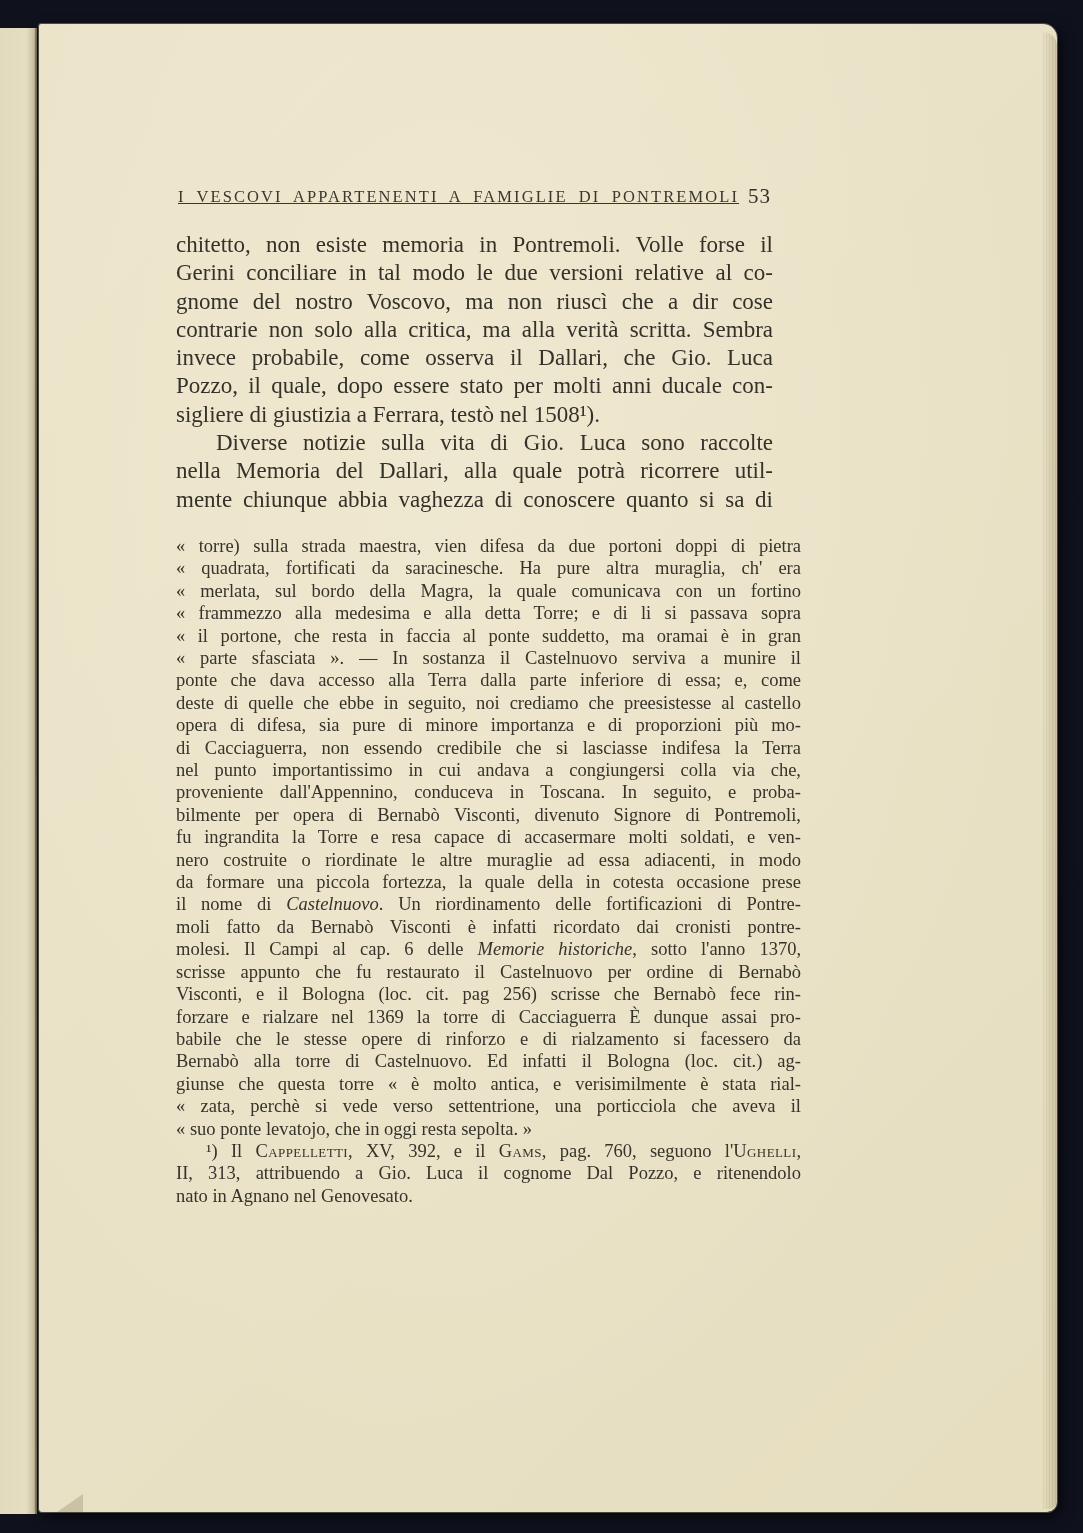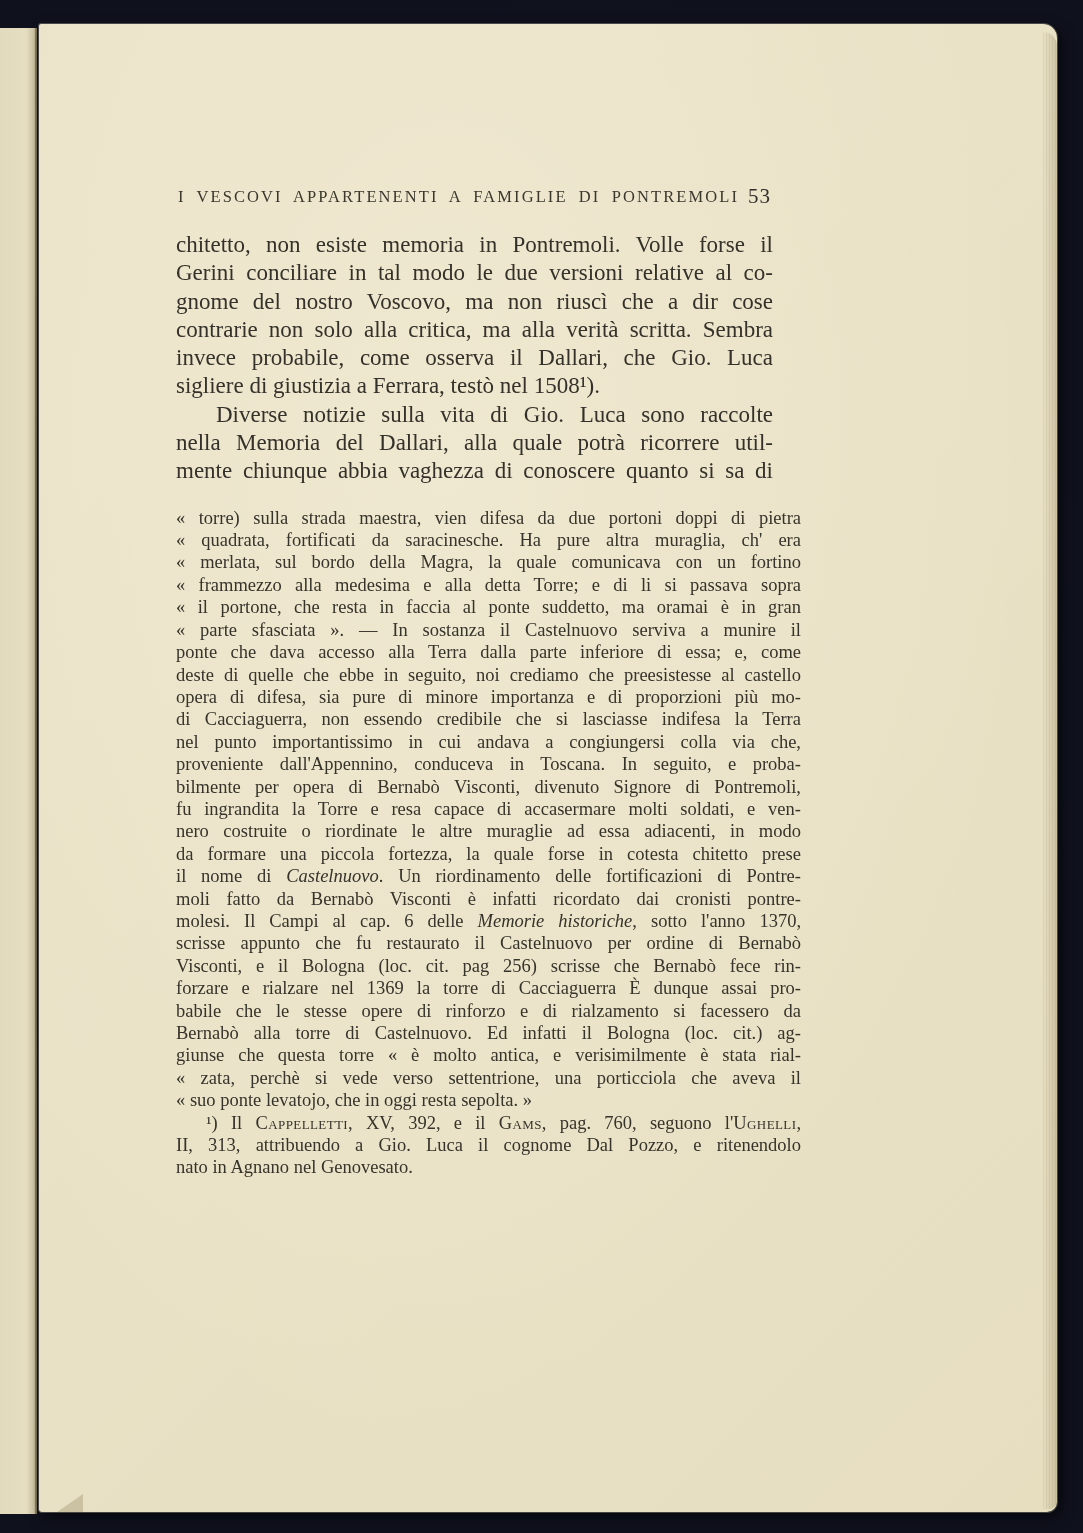--- a/index.html
+++ b/index.html
@@ -50,20 +50,21 @@
   }
   .content { position: absolute; left: 137px; top: 0; width: 625px; }
 
   .running-header {
     position: relative; margin-top: 163px; height: 22px; width: 597px;
   }
   .running-header .title {
     text-align: center; font-size: 16.5px; letter-spacing: 2.1px;
     word-spacing: 5px; color: #3a372d; transform: translateX(-16px);
     white-space: nowrap;
+    text-decoration: underline;
   }
   .running-header .pagenum {
     position: absolute; right: 2px; top: -3px;
     font-size: 21px; color: #33302a; letter-spacing: 1px;
   }
 
   .tline {
     text-align: justify; text-align-last: justify;
     color: #34312a; white-space: normal;
   }
@@ -99,20 +100,21 @@
         <div class="title">I VESCOVI APPARTENENTI A FAMIGLIE DI PONTREMOLI</div>
         <div class="pagenum">53</div>
       </div>
 
       <div class="main-block para-1">
           <div class="tline">chitetto, non esiste memoria in Pontremoli. Volle forse il</div>
           <div class="tline">Gerini conciliare in tal modo le due versioni relative al co-</div>
           <div class="tline">gnome del nostro Voscovo, ma non riuscì che a dir cose</div>
           <div class="tline">contrarie non solo alla critica, ma alla verità scritta. Sembra</div>
           <div class="tline">invece probabile, come osserva il Dallari, che Gio. Luca</div>
+          <div class="tline">Pozzo, il quale, dopo essere stato per molti anni ducale con-</div>
           <div class="tline no-just">sigliere di giustizia a Ferrara, testò nel 1508¹).</div>
         </div>
 
       <div class="main-block para-2" style="margin-top:0;">
           <div class="tline">Diverse notizie sulla vita di Gio. Luca sono raccolte</div>
           <div class="tline">nella Memoria del Dallari, alla quale potrà ricorrere util-</div>
           <div class="tline">mente chiunque abbia vaghezza di conoscere quanto si sa di</div>
         </div>
 
       <div class="footnote-block fn-continuation">
@@ -124,21 +126,21 @@
           <div class="tline">« parte sfasciata ». — In sostanza il Castelnuovo serviva a munire il</div>
           <div class="tline">ponte che dava accesso alla Terra dalla parte inferiore di essa; e, come</div>
           <div class="tline">deste di quelle che ebbe in seguito, noi crediamo che preesistesse al castello</div>
           <div class="tline">opera di difesa, sia pure di minore importanza e di proporzioni più mo-</div>
           <div class="tline">di Cacciaguerra, non essendo credibile che si lasciasse indifesa la Terra</div>
           <div class="tline">nel punto importantissimo in cui andava a congiungersi colla via che,</div>
           <div class="tline">proveniente dall'Appennino, conduceva in Toscana. In seguito, e proba-</div>
           <div class="tline">bilmente per opera di Bernabò Visconti, divenuto Signore di Pontremoli,</div>
           <div class="tline">fu ingrandita la Torre e resa capace di accasermare molti soldati, e ven-</div>
           <div class="tline">nero costruite o riordinate le altre muraglie ad essa adiacenti, in modo</div>
-          <div class="tline">da formare una piccola fortezza, la quale forse in cotesta chitetto prese</div>
+          <div class="tline">da formare una piccola fortezza, la quale della in cotesta occasione prese</div>
           <div class="tline"><span>il nome di </span><span class="seg-italic">Castelnuovo</span><span>. Un riordinamento delle fortificazioni di Pontre-</span></div>
           <div class="tline">moli fatto da Bernabò Visconti è infatti ricordato dai cronisti pontre-</div>
           <div class="tline"><span>molesi. Il Campi al cap. 6 delle </span><span class="seg-italic">Memorie historiche</span><span>, sotto l'anno 1370,</span></div>
           <div class="tline">scrisse appunto che fu restaurato il Castelnuovo per ordine di Bernabò</div>
           <div class="tline">Visconti, e il Bologna (loc. cit. pag 256) scrisse che Bernabò fece rin-</div>
           <div class="tline">forzare e rialzare nel 1369 la torre di Cacciaguerra È dunque assai pro-</div>
           <div class="tline">babile che le stesse opere di rinforzo e di rialzamento si facessero da</div>
           <div class="tline">Bernabò alla torre di Castelnuovo. Ed infatti il Bologna (loc. cit.) ag-</div>
           <div class="tline">giunse che questa torre « è molto antica, e verisimilmente è stata rial-</div>
           <div class="tline">« zata, perchè si vede verso settentrione, una porticciola che aveva il</div>

